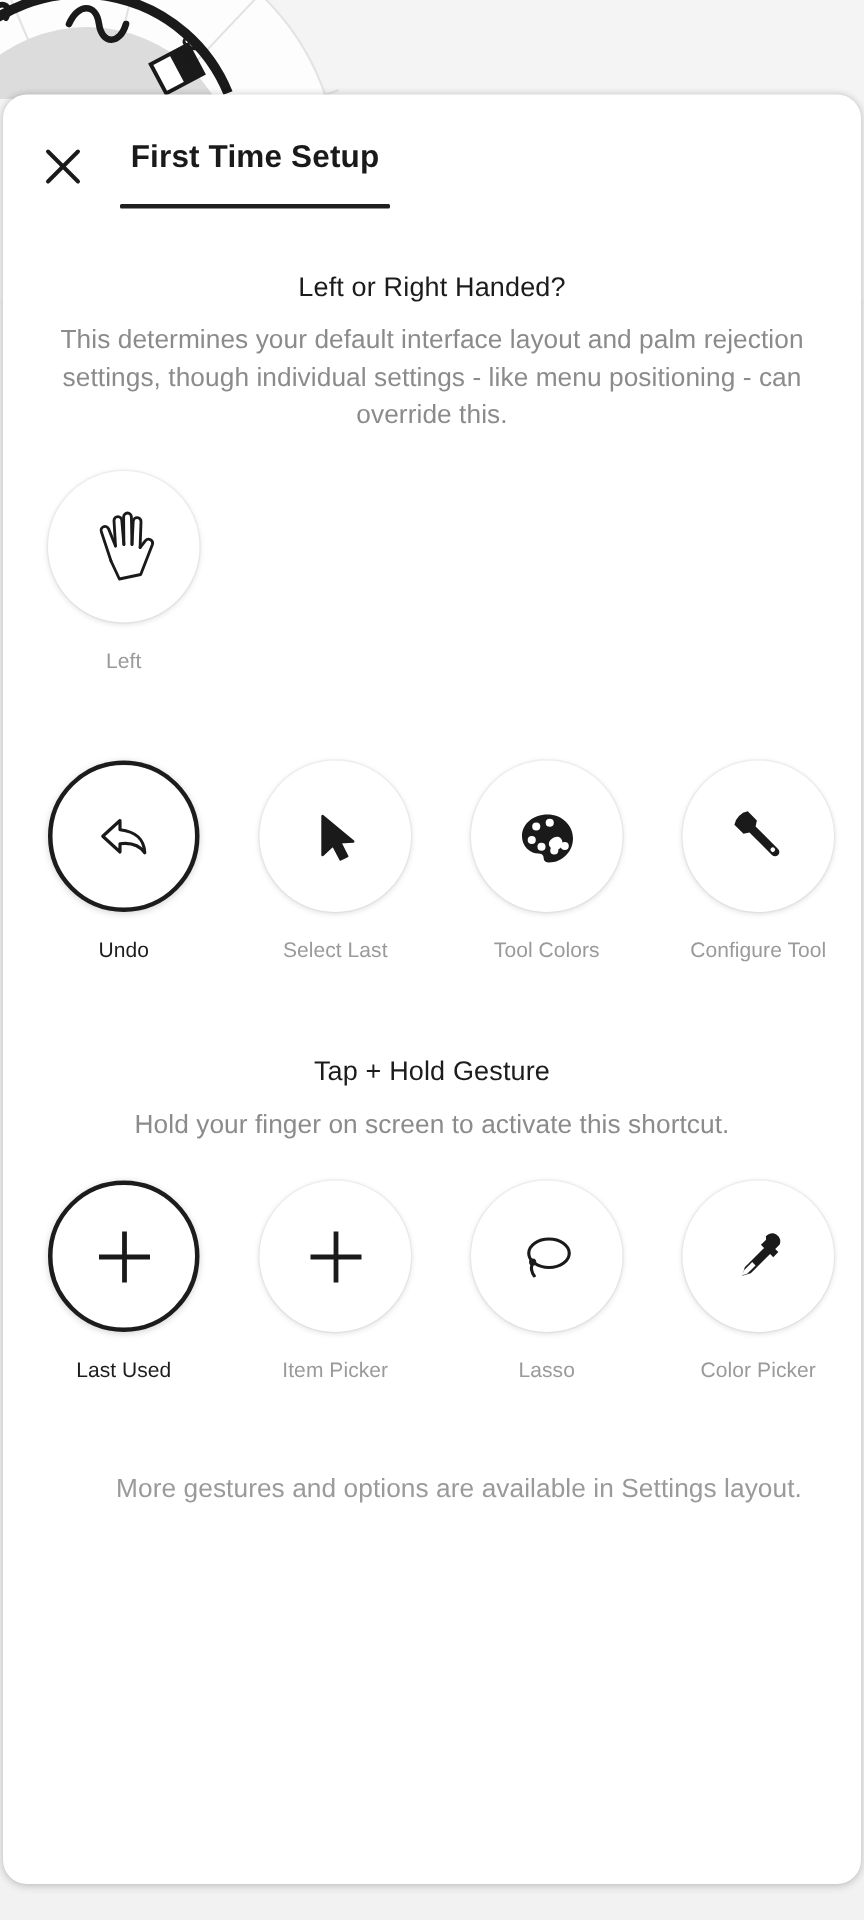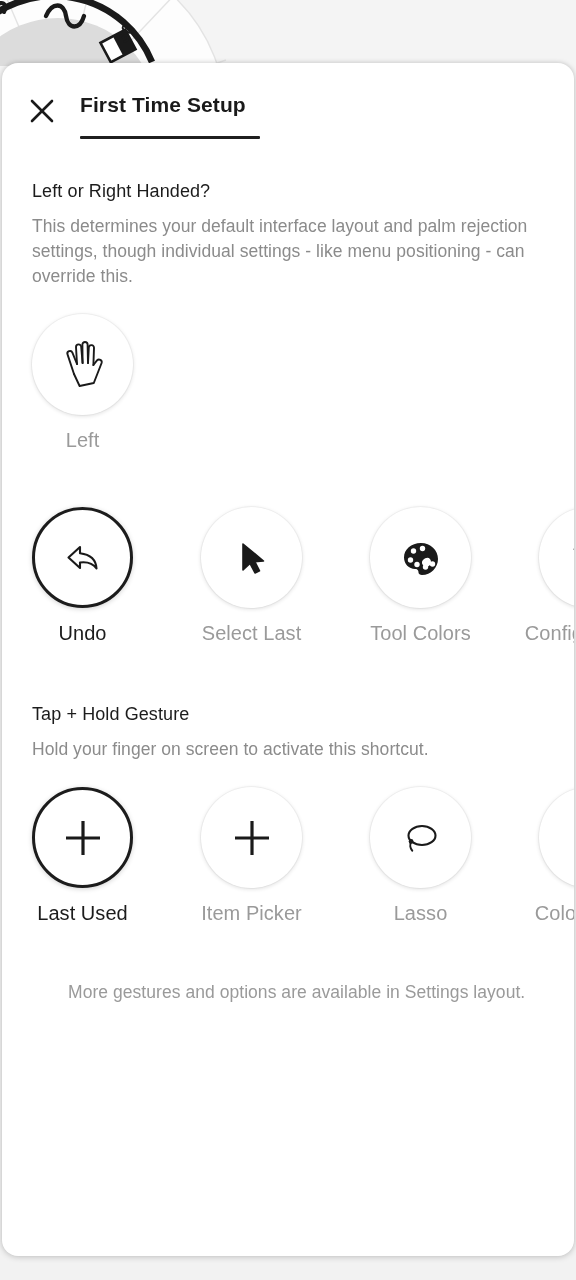--- a/index.html
+++ b/index.html
@@ -35,20 +35,21 @@
   .sheet {
     position: absolute;
     left: 2px;
     top: 63px;
     width: 572px;
     height: 1193px;
     background: #ffffff;
     border-radius: 16px;
     box-shadow: 0 1px 6px rgba(0,0,0,0.20), 0 -1px 4px rgba(0,0,0,0.06);
     overflow: hidden;
+    text-align: center;
   }
 
   
   .header {
     position: relative;
     height: 92px;
   }
   .close-btn {
     position: absolute;
     left: 22px;
@@ -103,21 +104,21 @@
     letter-spacing: 0.05px;
     max-width: 520px;
   }
 
   
   .option-row {
     display: flex;
     margin-top: 25px;
   }
   .option-row.handed { gap: 52px; padding-left: 0; }
-  .option-row.gestures { gap: 68px; }
+  .option-row.gestures { gap: 40px; }
 
   .option {
     width: 101px;
     flex: 0 0 101px;
     display: flex;
     flex-direction: column;
     align-items: center;
     cursor: pointer;
   }
   .opt-circle {
@@ -130,21 +131,21 @@
     align-items: center;
     justify-content: center;
     box-sizing: border-box;
   }
   .opt-circle.selected {
     border: 3.5px solid #1c1c1c;
     box-shadow: 0 1px 5px rgba(0,0,0,0.18);
   }
   .opt-label {
     margin-top: 14px;
-    font-size: 20px;
+    font-size: 14px;
     color: #9a9a9a;
     line-height: 22px;
     white-space: nowrap;
     letter-spacing: 0.05px;
   }
   .opt-label.selected { color: #1c1c1c; }
 
   .opt-circle svg { display: block; }
 
   

